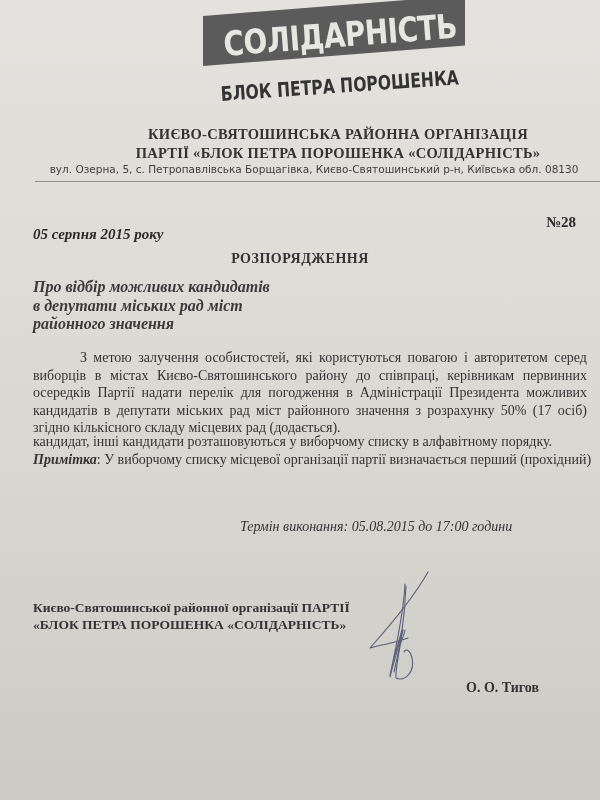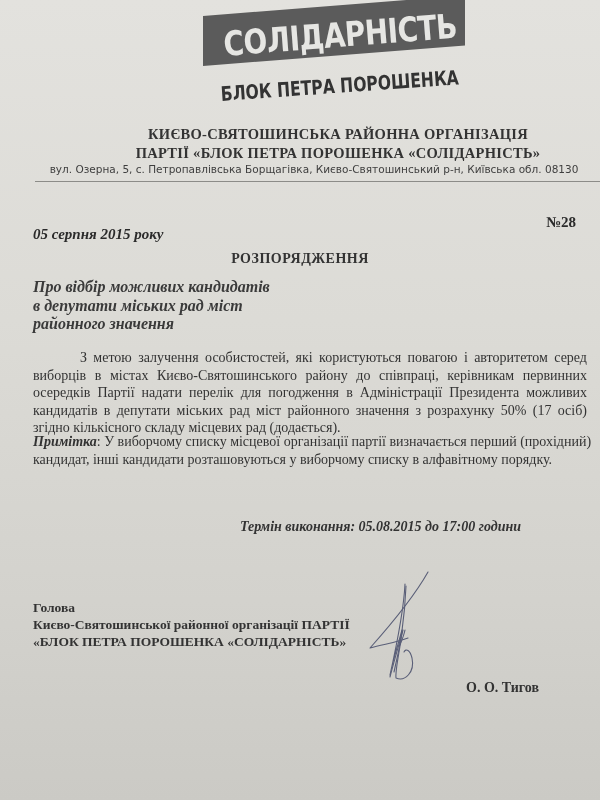--- a/index.html
+++ b/index.html
@@ -159,21 +159,21 @@
     .note-label {
       font-style: italic;
       font-weight: bold;
     }
     
     .deadline {
       position: absolute;
       left: 240px;
       top: 518px;
       font-style: italic;
-      font-weight: bold;
+      font-weight: normal;
       font-size: 14px;
       line-height: 17.5px;
       color: #333;
       white-space: nowrap;
     }
     
     .sig-block {
       position: absolute;
       left: 33px;
       top: 599px;
@@ -227,30 +227,29 @@
 
   <div class="paragraph p-main">
     <span class="line indent">З метою залучення особистостей, які користуються повагою і авторитетом серед</span>
     <span class="line">виборців в містах Києво-Святошинського району до співпраці, керівникам первинних</span>
     <span class="line">осередків Партії надати перелік для погодження в Адміністрації Президента можливих</span>
     <span class="line">кандидатів в депутати міських рад міст районного значення з розрахунку 50% (17 осіб)</span>
     <span class="line last">згідно кількісного складу місцевих рад (додається).</span>
   </div>
 
   <div class="paragraph p-note">
+    <span class="line last">кандидат, інші кандидати розташовуються у виборчому списку в алфавітному порядку.</span>
     <span class="line"><span class="note-label">Примітка</span><span>: У виборчому списку місцевої організації партії визначається перший (прохідний)</span></span>
-    <span class="line last">кандидат, інші кандидати розташовуються у виборчому списку в алфавітному порядку.</span>
   </div>
 
   <div class="deadline">
     <div>Термін виконання: 05.08.2015 до 17:00 години</div>
   </div>
 
   <div class="sig-block">
-    <div style="font-weight:bold;">Голова</div>
     <div>Києво-Святошинської районної організації ПАРТІЇ</div>
     <div>«БЛОК ПЕТРА ПОРОШЕНКА «СОЛІДАРНІСТЬ»</div>
   </div>
 
   <svg class="signature" viewBox="0 0 120 130">
     <g fill="none" stroke="#5a5f78" stroke-width="1.1" stroke-linecap="round" stroke-linejoin="round">
       <path d="M68 12 C 55 35, 35 60, 10 88 C 25 84, 38 82, 48 78"></path>
       <path d="M45 24 C 44 45, 40 70, 30 115 C 33 100, 38 85, 42 70"></path>
       <path d="M46 26 C 45 50, 42 80, 34 112"></path>
       <path d="M43 70 C 38 88, 33 105, 30 117"></path>

